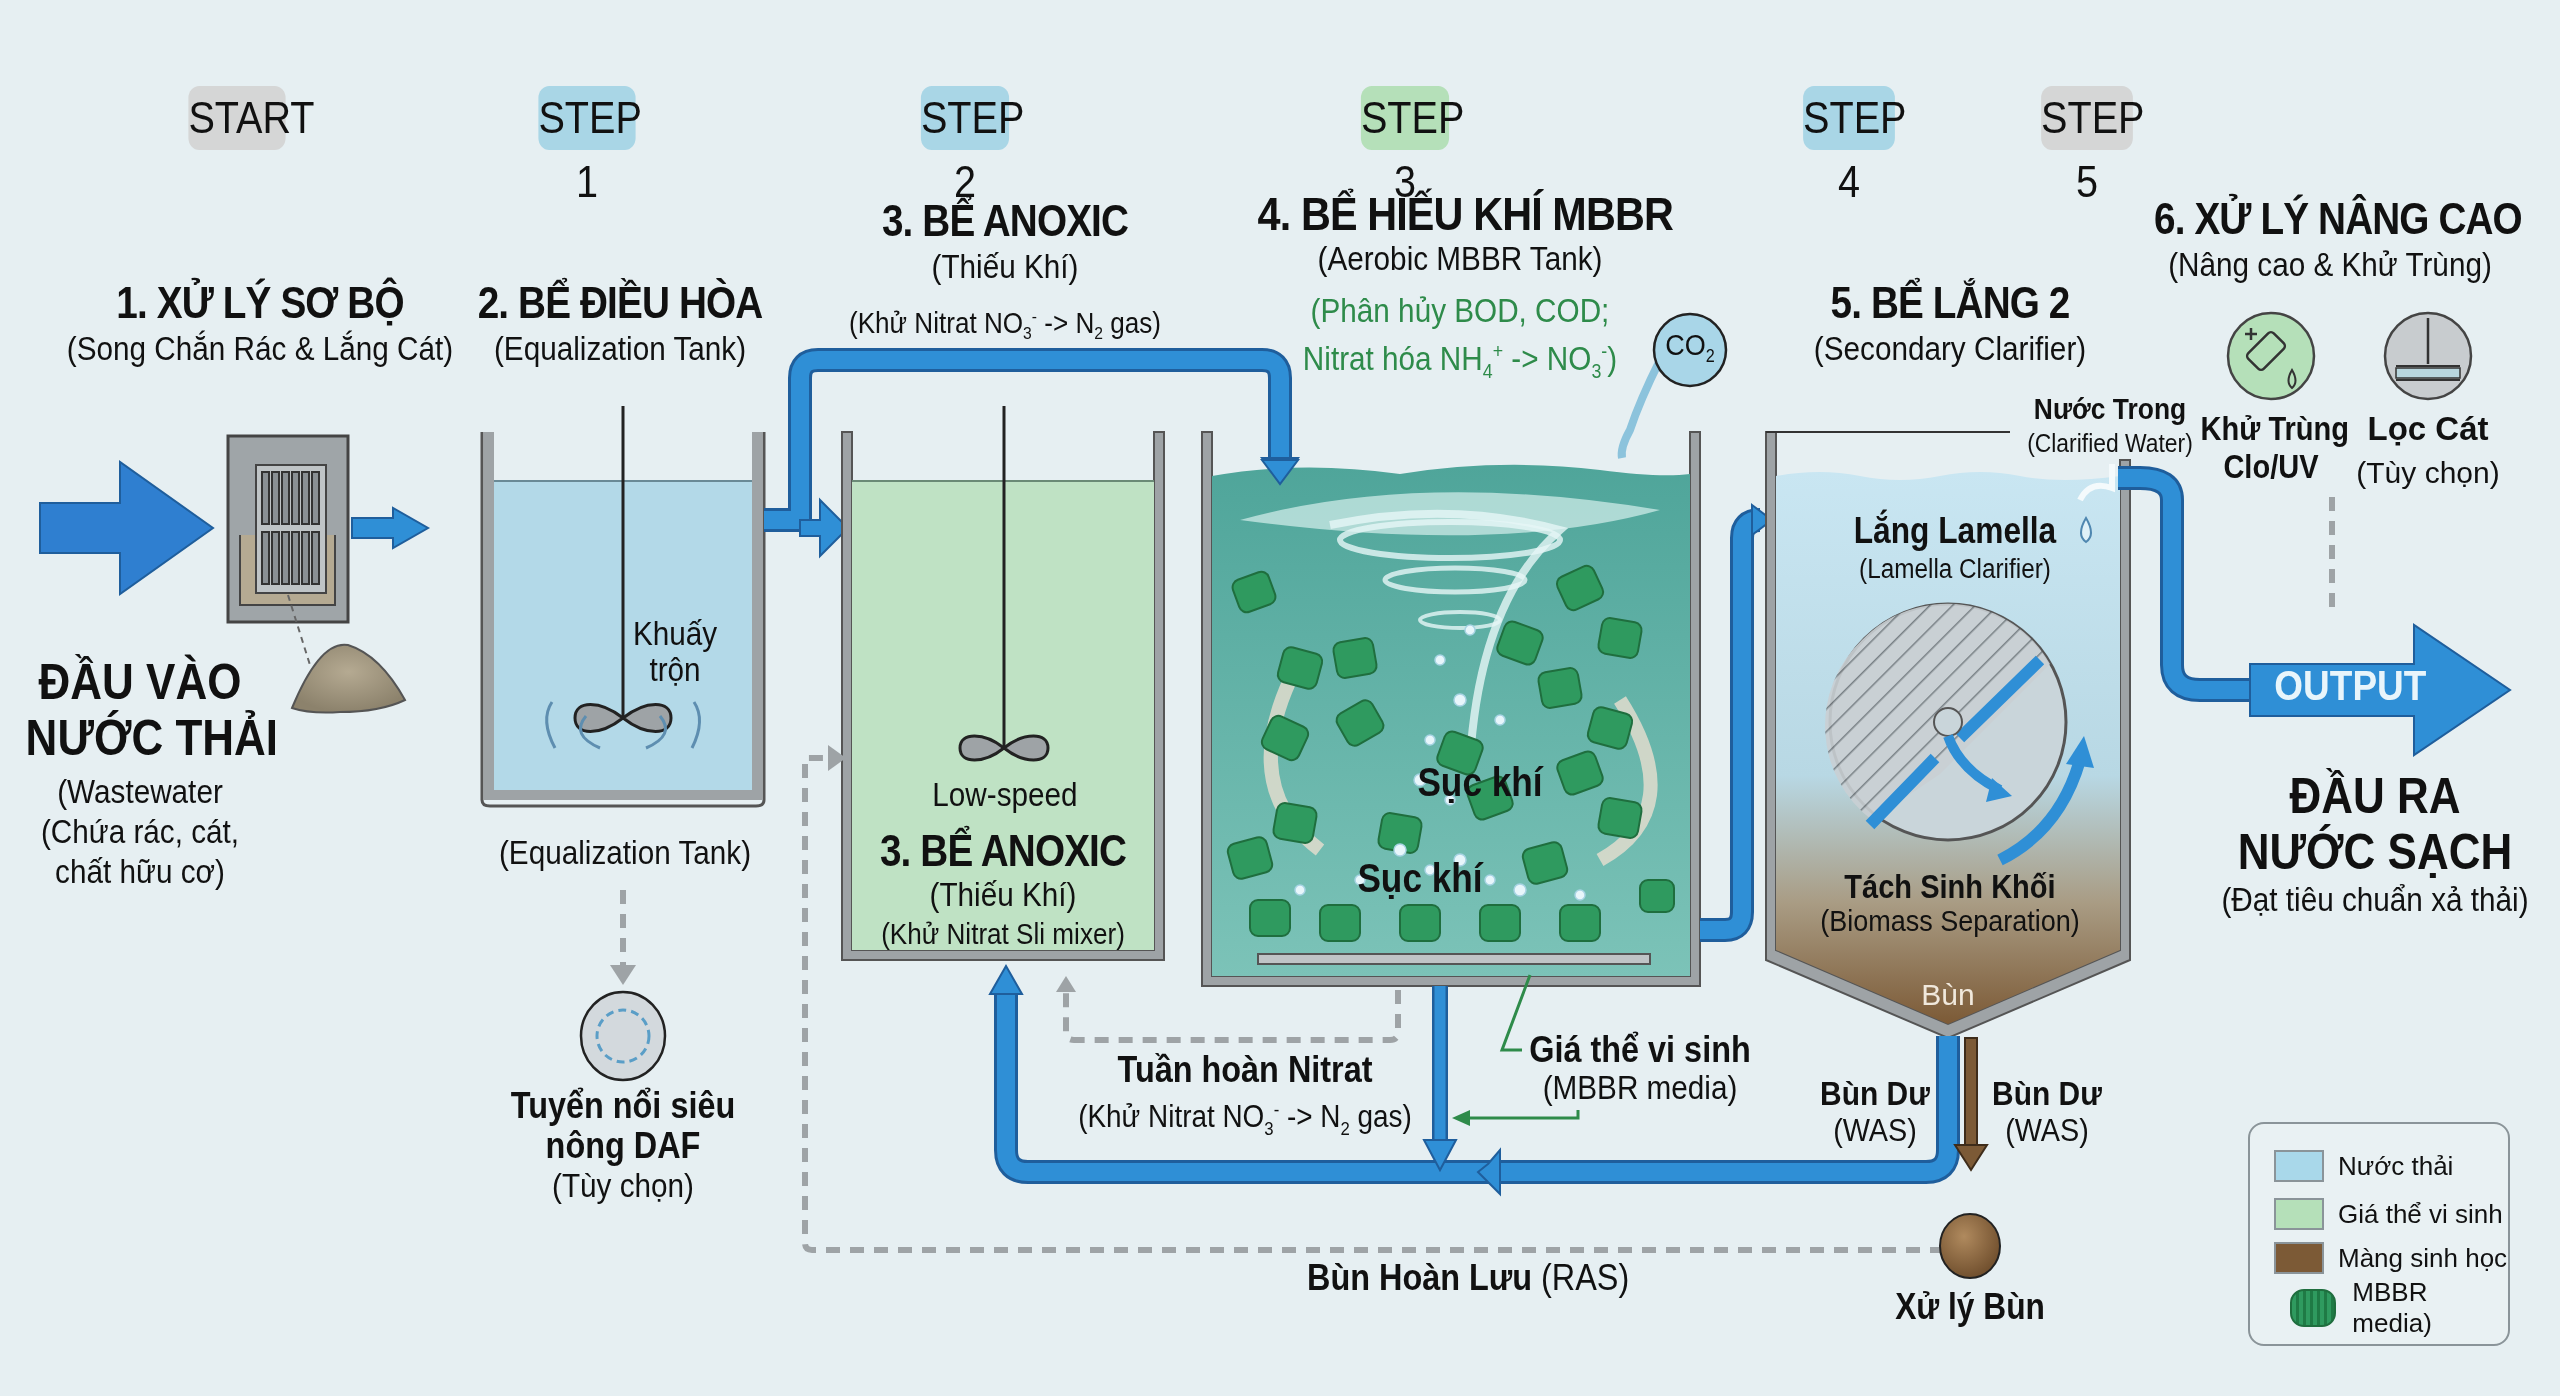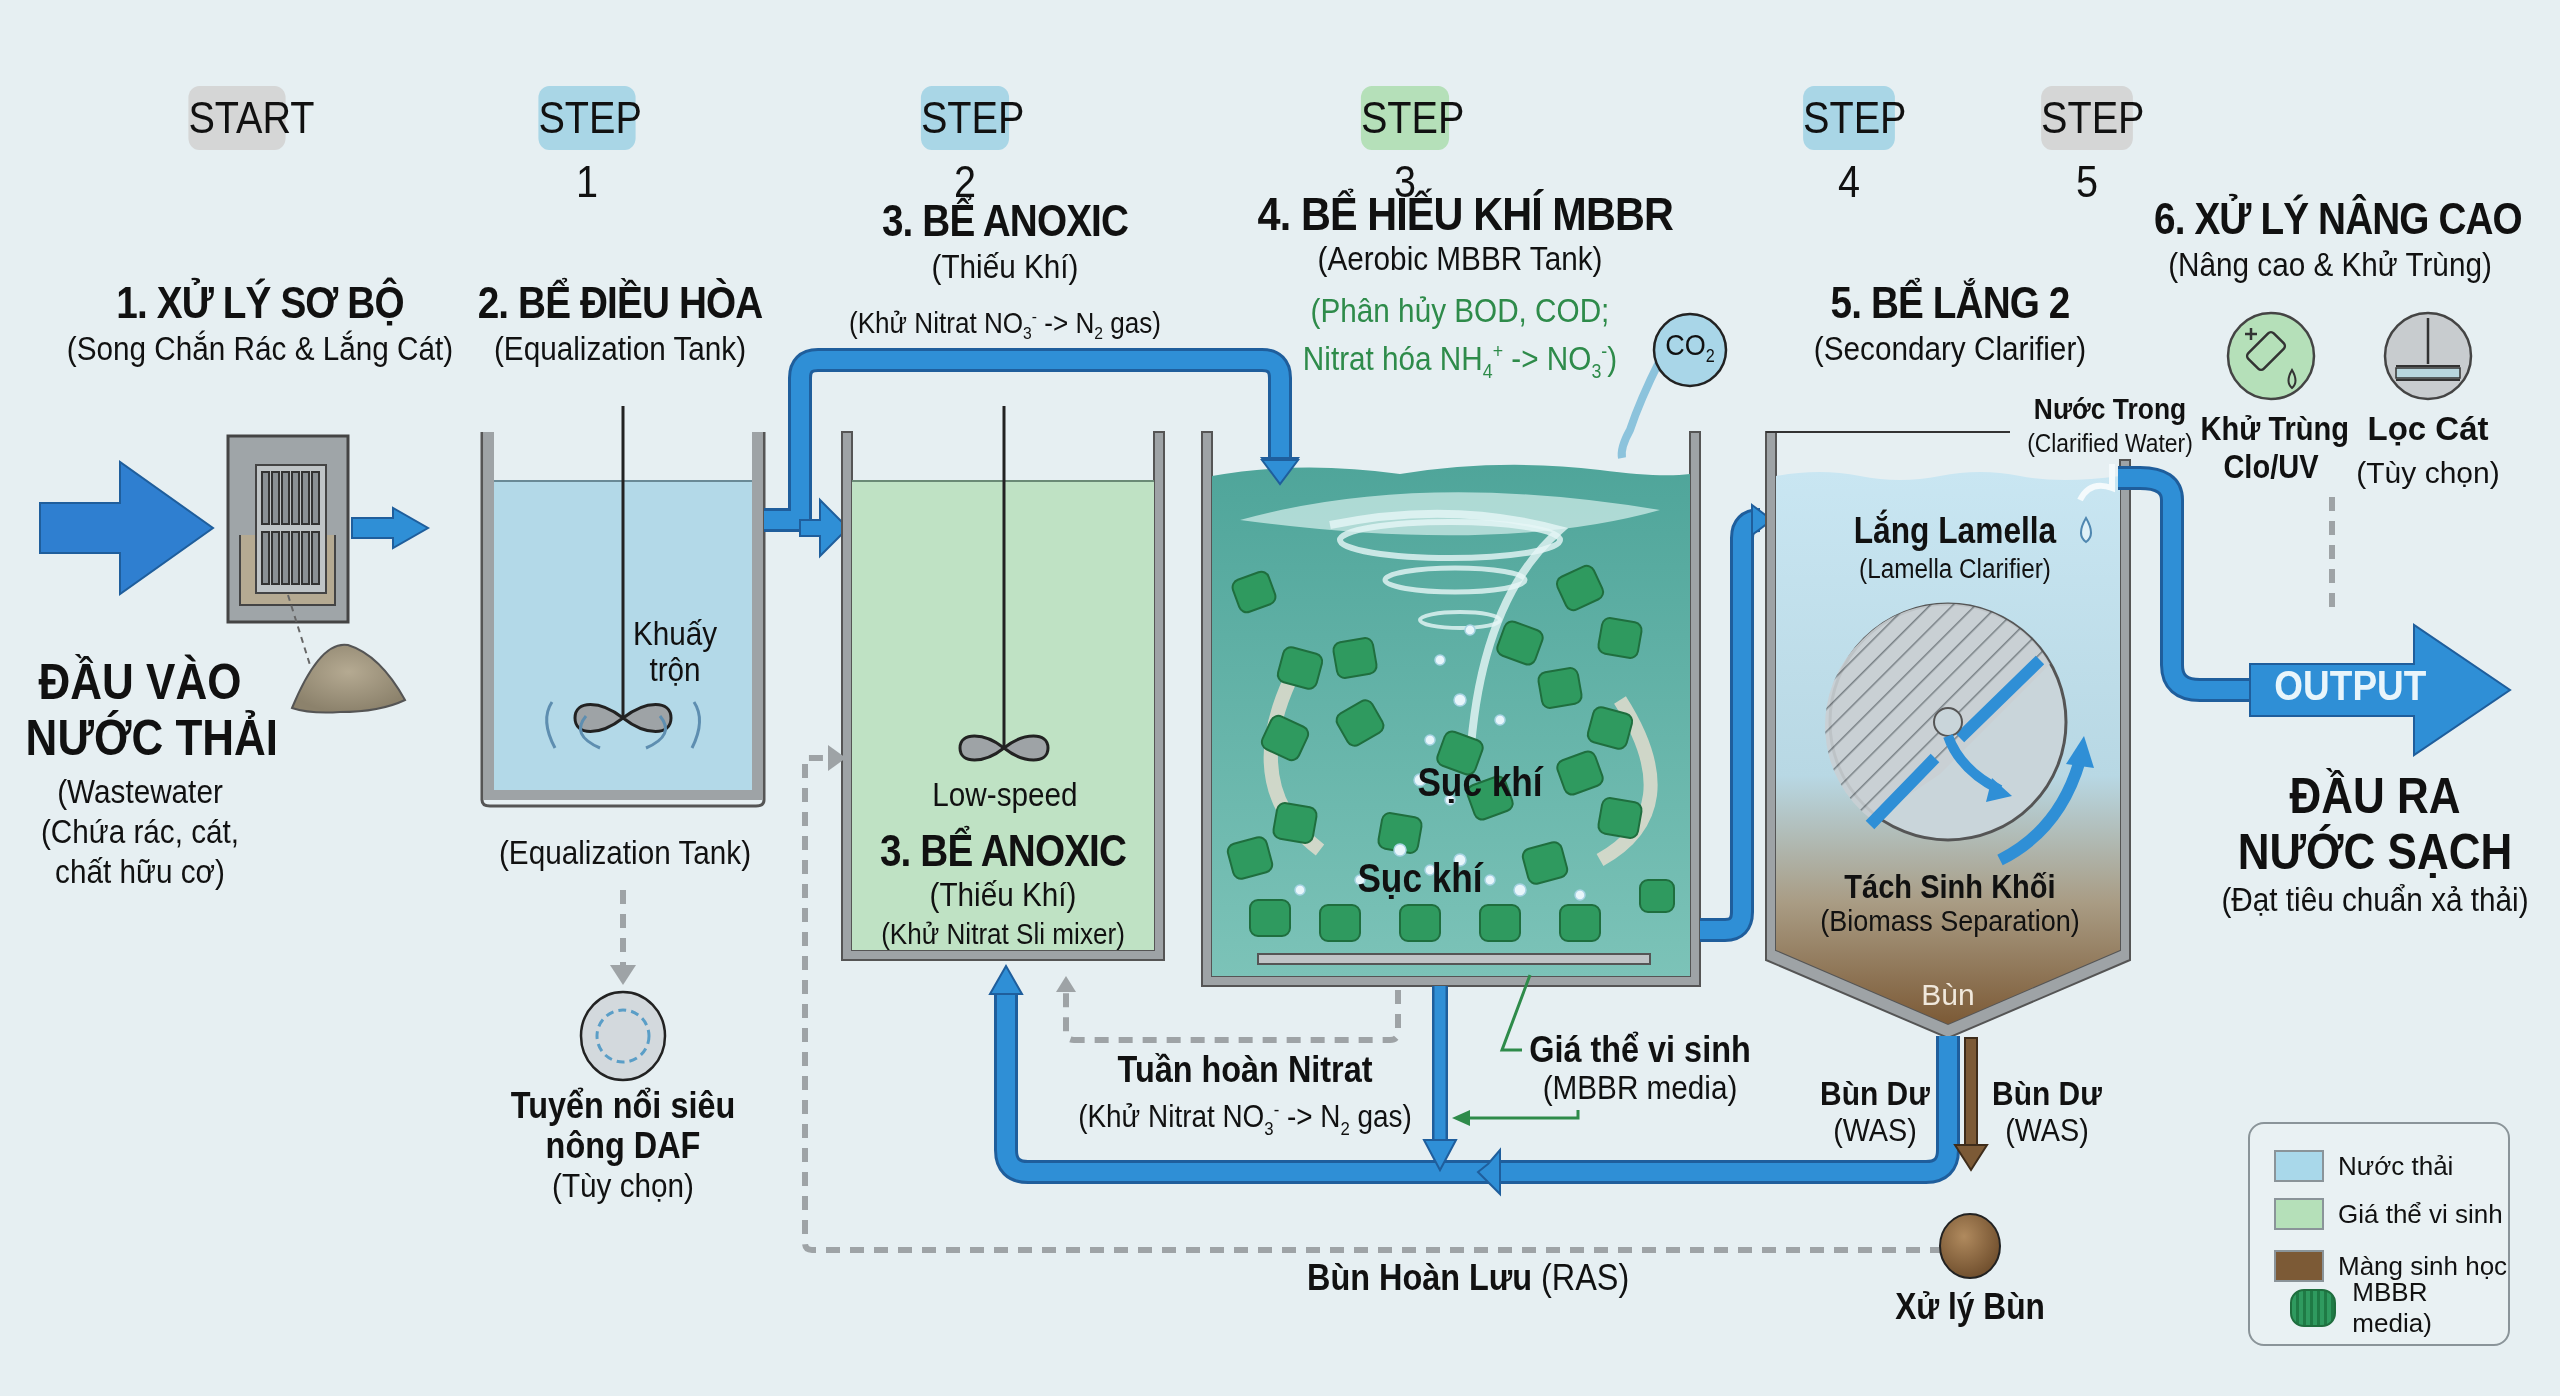--- a/index.html
+++ b/index.html
@@ -323,21 +323,21 @@
 
 <div class="legend">
   <div class="legend-item" style="top:26px;">
     <span class="swatch" style="background:#a9d8ea;"></span>
     <span>Nước thải</span>
   </div>
   <div class="legend-item" style="top:74px;">
     <span class="swatch" style="background:#b5e0b9;"></span>
     <span>Giá thể vi sinh</span>
   </div>
-  <div class="legend-item" style="top:126px;align-items:center;">
+  <div class="legend-item" style="top:118px;align-items:center;">
     <span class="swatch" style="background:#7c5a36;"></span>
     <span>Màng sinh học</span>
   </div>
   <div class="legend-item" style="top:168px;padding-left:16px;">
     <span style="display:inline-block;width:44px;height:34px;margin-right:16px;border-radius:14px;background:repeating-linear-gradient(90deg,#2f9a5f 0 4px,#1f7a45 4px 7px);border:2px solid #1f6e3e;"></span>
     <span>MBBR media)</span>
   </div>
 </div>
 
 </div>

